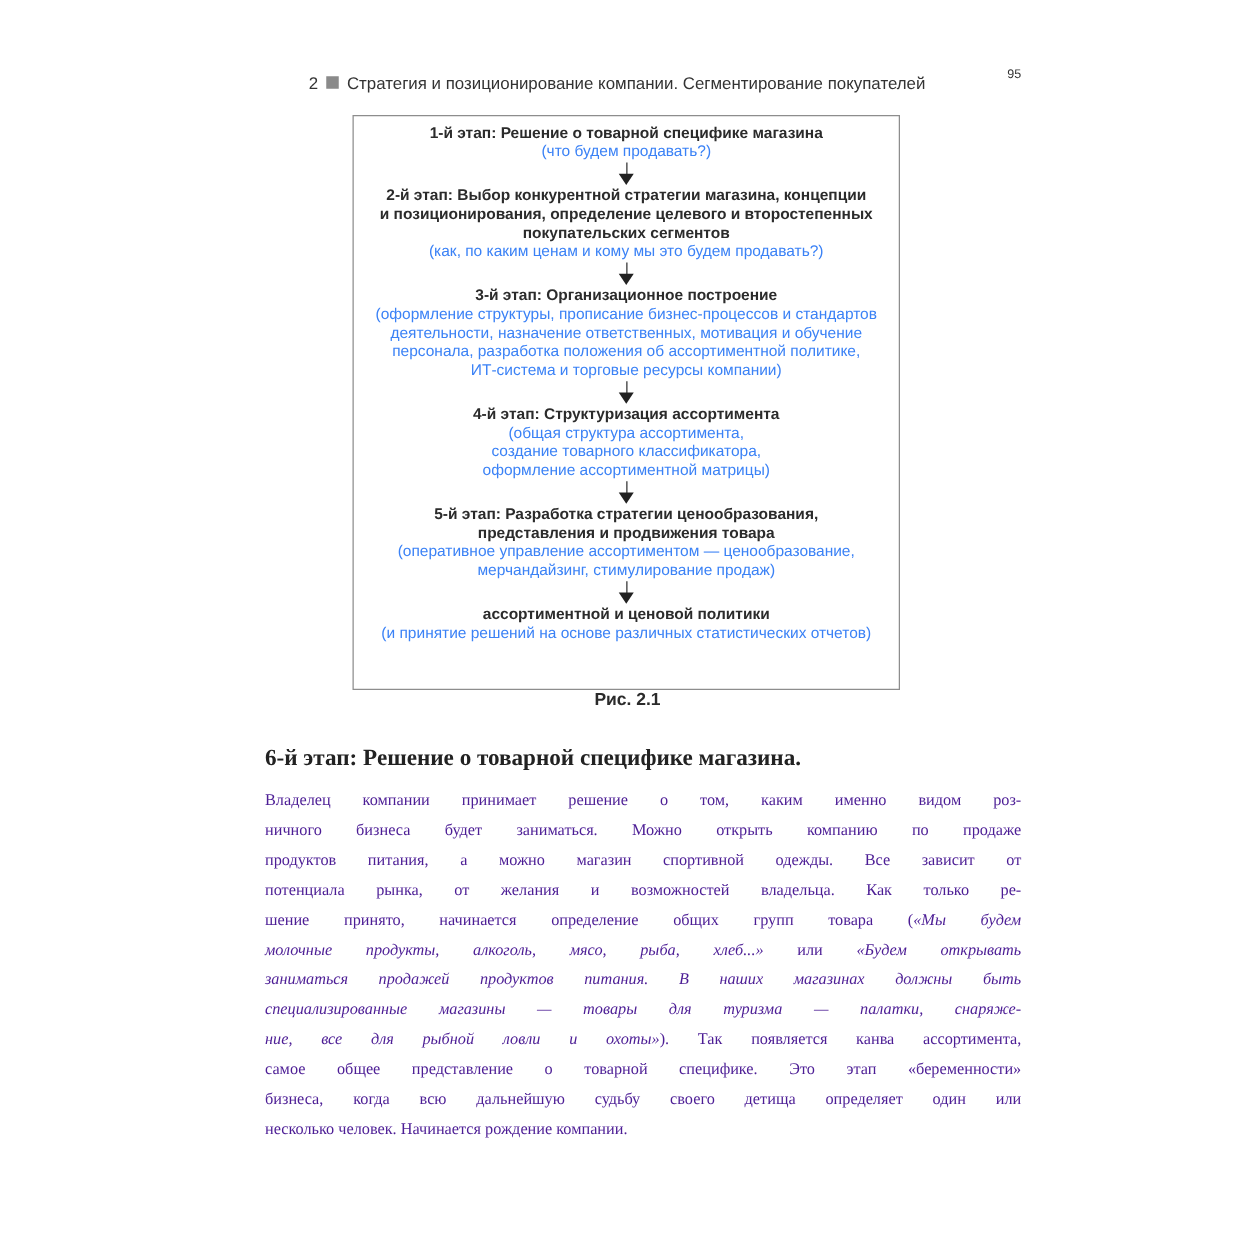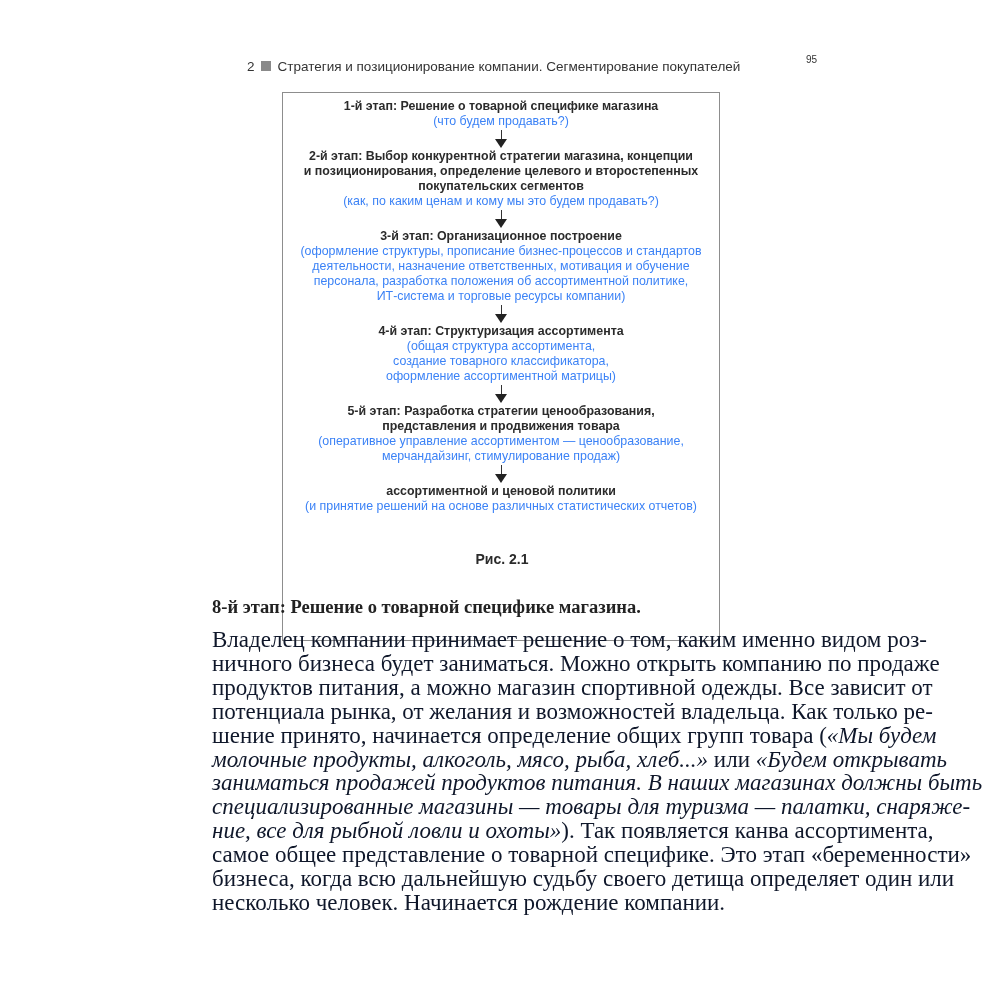--- a/index.html
+++ b/index.html
@@ -38,21 +38,21 @@
       position: absolute;
       right: 0;
       top: -2px;
       font-size: 10px;
     }
     .figure-box {
       position: absolute;
       left: 282px;
       top: 92px;
       width: 438px;
-      height: 549px;
+      height: 460px;
       border: 1.6px solid #8d8d8d;
       box-sizing: border-box;
       font-family: "Liberation Sans", sans-serif;
       font-size: 12.4px;
       line-height: 15px;
       text-align: center;
       color: #2b2b2b;
       padding-top: 6px;
     }
     .stage { margin: 0 6px; }
@@ -102,23 +102,23 @@
       font-weight: bold;
       font-size: 18.5px;
       color: #222;
     }
     .body-text {
       position: absolute;
       left: 212px;
       top: 628px;
       width: 605px;
       font-family: "Liberation Serif", serif;
-      font-size: 23px;
+      font-size: 13px;
       line-height: 23.9px;
-      color: #0f172a;
+      color: #4c1d95;
     }
     .body-text .line {
       display: block;
       text-align: justify;
       text-align-last: justify;
       white-space: nowrap;
     }
     .body-text .line.last {
       text-align-last: left;
     }
@@ -185,21 +185,21 @@
       <div class="head"></div>
     </div>
     <div class="stage">
       <div class="title">ассортиментной и ценовой политики</div>
       <div class="desc">(и принятие решений на основе различных статистических отчетов)</div>
     </div>
   </div>
 
 <div class="fig-caption">Рис. 2.1</div>
 
-<div class="section-heading">8-й этап: Решение о товарной специфике магазина.</div>
+<div class="section-heading">6-й этап: Решение о товарной специфике магазина.</div>
 
 <div class="body-text" id="body-text">
     <span class="line"><span>Владелец компании принимает решение о том, каким именно видом роз-</span></span>
     <span class="line"><span>ничного бизнеса будет заниматься. Можно открыть компанию по продаже</span></span>
     <span class="line"><span>продуктов питания, а можно магазин спортивной одежды. Все зависит от</span></span>
     <span class="line"><span>потенциала рынка, от желания и возможностей владельца. Как только ре-</span></span>
     <span class="line"><span>шение принято, начинается определение общих групп товара (</span><em>«Мы будем</em></span>
     <span class="line"><em>молочные продукты, алкоголь, мясо, рыба, хлеб...»</em><span> или </span><em>«Будем открывать</em></span>
     <span class="line"><em>заниматься продажей продуктов питания. В наших магазинах должны быть</em></span>
     <span class="line"><em>специализированные магазины — товары для туризма — палатки, снаряже-</em></span>

